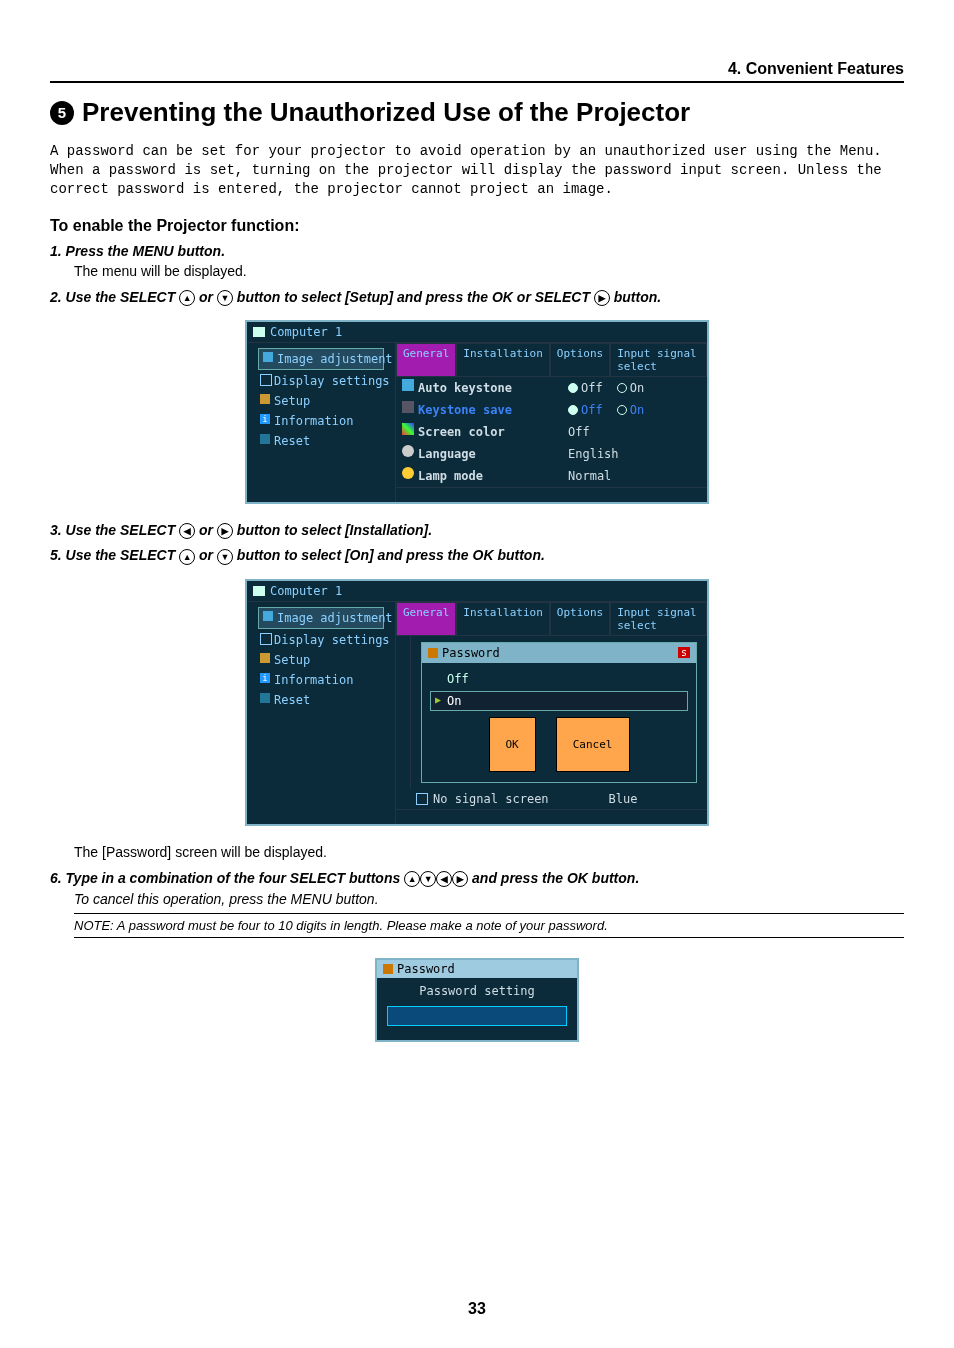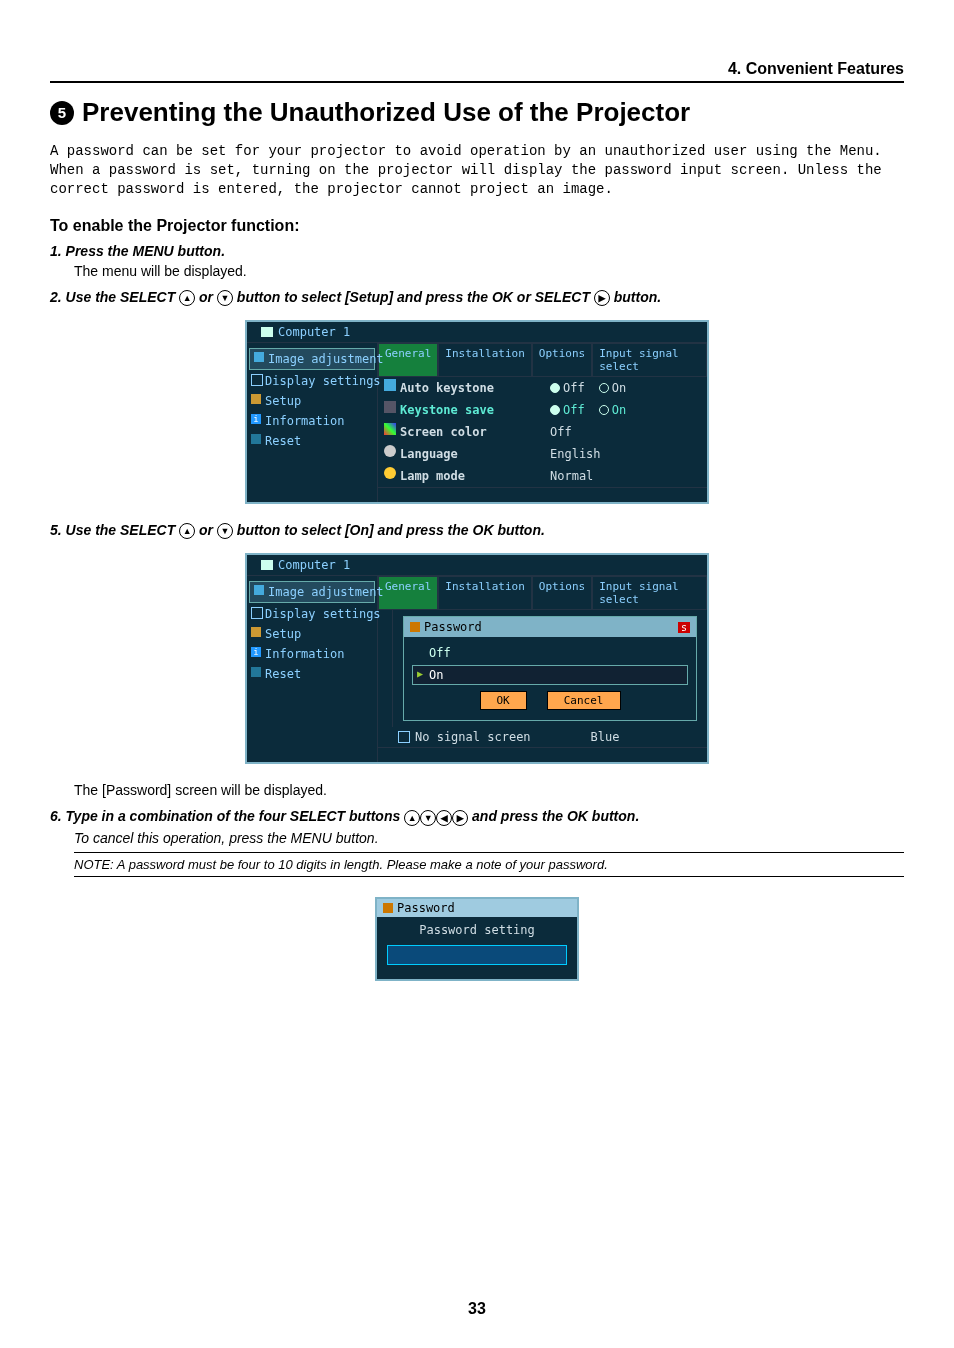--- a/index.html
+++ b/index.html
@@ -68,25 +68,25 @@
     width: 460px;
     margin: 14px auto 18px auto;
     background:#0b2b3b;
     border:2px solid #7fb3c7;
     font-family: "Lucida Console", monospace;
     font-size: 12px;
     color:#d0dde4;
   }
   .osd-title {
     background:#0b2b3b; color:#8cd0ff;
-    padding:3px 14px; border-bottom:1px solid #234; display:flex; align-items:center; gap:5px;
+    padding:3px 6px; border-bottom:1px solid #234; display:flex; align-items:center; gap:5px;
   }
   .osd-body { display:flex; }
   .osd-nav {
-    width:130px; padding:4px 0;
+    width:130px; padding:4px 9px;
     background:#0b2b3b;
     border-right:1px solid #234;
   }
   .osd-nav-item {
     padding:3px 6px 3px 18px;
     color:#8cd0ff;
     position:relative;
     white-space:nowrap;
   }
   .osd-nav-item.sel {
@@ -97,31 +97,31 @@
     position:absolute; left:4px; top:3px;
     width:10px; height:10px; display:inline-block;
   }
   .osd-main { flex:1; background:#0b2b3b; }
   .osd-tabs { display:flex; border-bottom:1px solid #234; }
   .osd-tab {
     padding:3px 6px; color:#8cd0ff;
     border:1px solid #234; border-bottom:none;
     background:#0b2b3b; font-size:11px;
   }
-  .osd-tab.active { background:#15803d; }
+  .osd-tab.active { background:#a21caf; }
   .osd-row {
     display:flex; align-items:center;
     padding:2px 8px 2px 22px;
     position:relative;
     min-height:18px;
   }
   .osd-row .row-icon {
     position:absolute; left:6px; top:2px; width:12px; height:12px;
   }
-  .osd-row.disabled { color:#5eead4; }
+  .osd-row.disabled { color:#3b82f6; }
   .osd-label { flex:0 0 150px;font-weight:bold; }
   .osd-val { flex:1; display:flex; gap:14px; align-items:center; }
   .radio { display:inline-flex; align-items:center; gap:3px; }
   .radio::before {
     content:""; width:8px; height:8px; border:1px solid #cfe; border-radius:50%;
     display:inline-block;
   }
   .radio.on::before { background:#cfe; }
   .slider-track {
     width:80px; height:10px; background:#1a4; border:1px solid #3c7;
@@ -152,21 +152,21 @@
     padding:2px 16px; margin:2px 0; color:#cfe;
     border:1px solid transparent;
   }
   .popup-opt.sel { border:1px solid #6aa; background:#123; color:#fff; position:relative;}
   .popup-opt.sel::before{
     content:"▶"; color:#9acd32; position:absolute; left:4px; font-size:10px;
   }
   .popup-buttons { display:flex; gap:20px; justify-content:center; padding:4px 0 6px 0;}
   .popup-btn {
     background:#ffa64d; color:#000; border:1px solid #000;
-    padding:2px 16px; font-size:11px;
+    padding:20px 16px; font-size:11px;
   }
   .osd-extra-row {
     padding:3px 20px; display:flex; justify-content:flex-start;
     gap:60px;
     color:#d0dde4;
   }
 
   
   .pwd-dialog {
     width:200px; margin:14px auto;
@@ -274,20 +274,23 @@
           <span class="osd-val">
               <span>Normal</span>
             </span>
         </div>
 
         <div class="osd-statusbar"></div>
       </div>
     </div>
   </div>
 
+  <div class="step">
+    <span>3.  Use the SELECT </span><span class="arrow-glyph">◀</span><span> or </span><span class="arrow-glyph">▶</span><span> button to select [Installation].</span>
+  </div>
   <div class="step">
     <span>5.  Use the SELECT </span><span class="arrow-glyph">▲</span><span> or </span><span class="arrow-glyph">▼</span><span> button to select [On] and press the OK button.</span>
   </div>
 
   <div class="osd">
     <div class="osd-title">
       <span style="width:12px;height:10px;background:#cfe;display:inline-block;"></span>
       <span>Computer 1</span>
     </div>
     <div class="osd-body">

